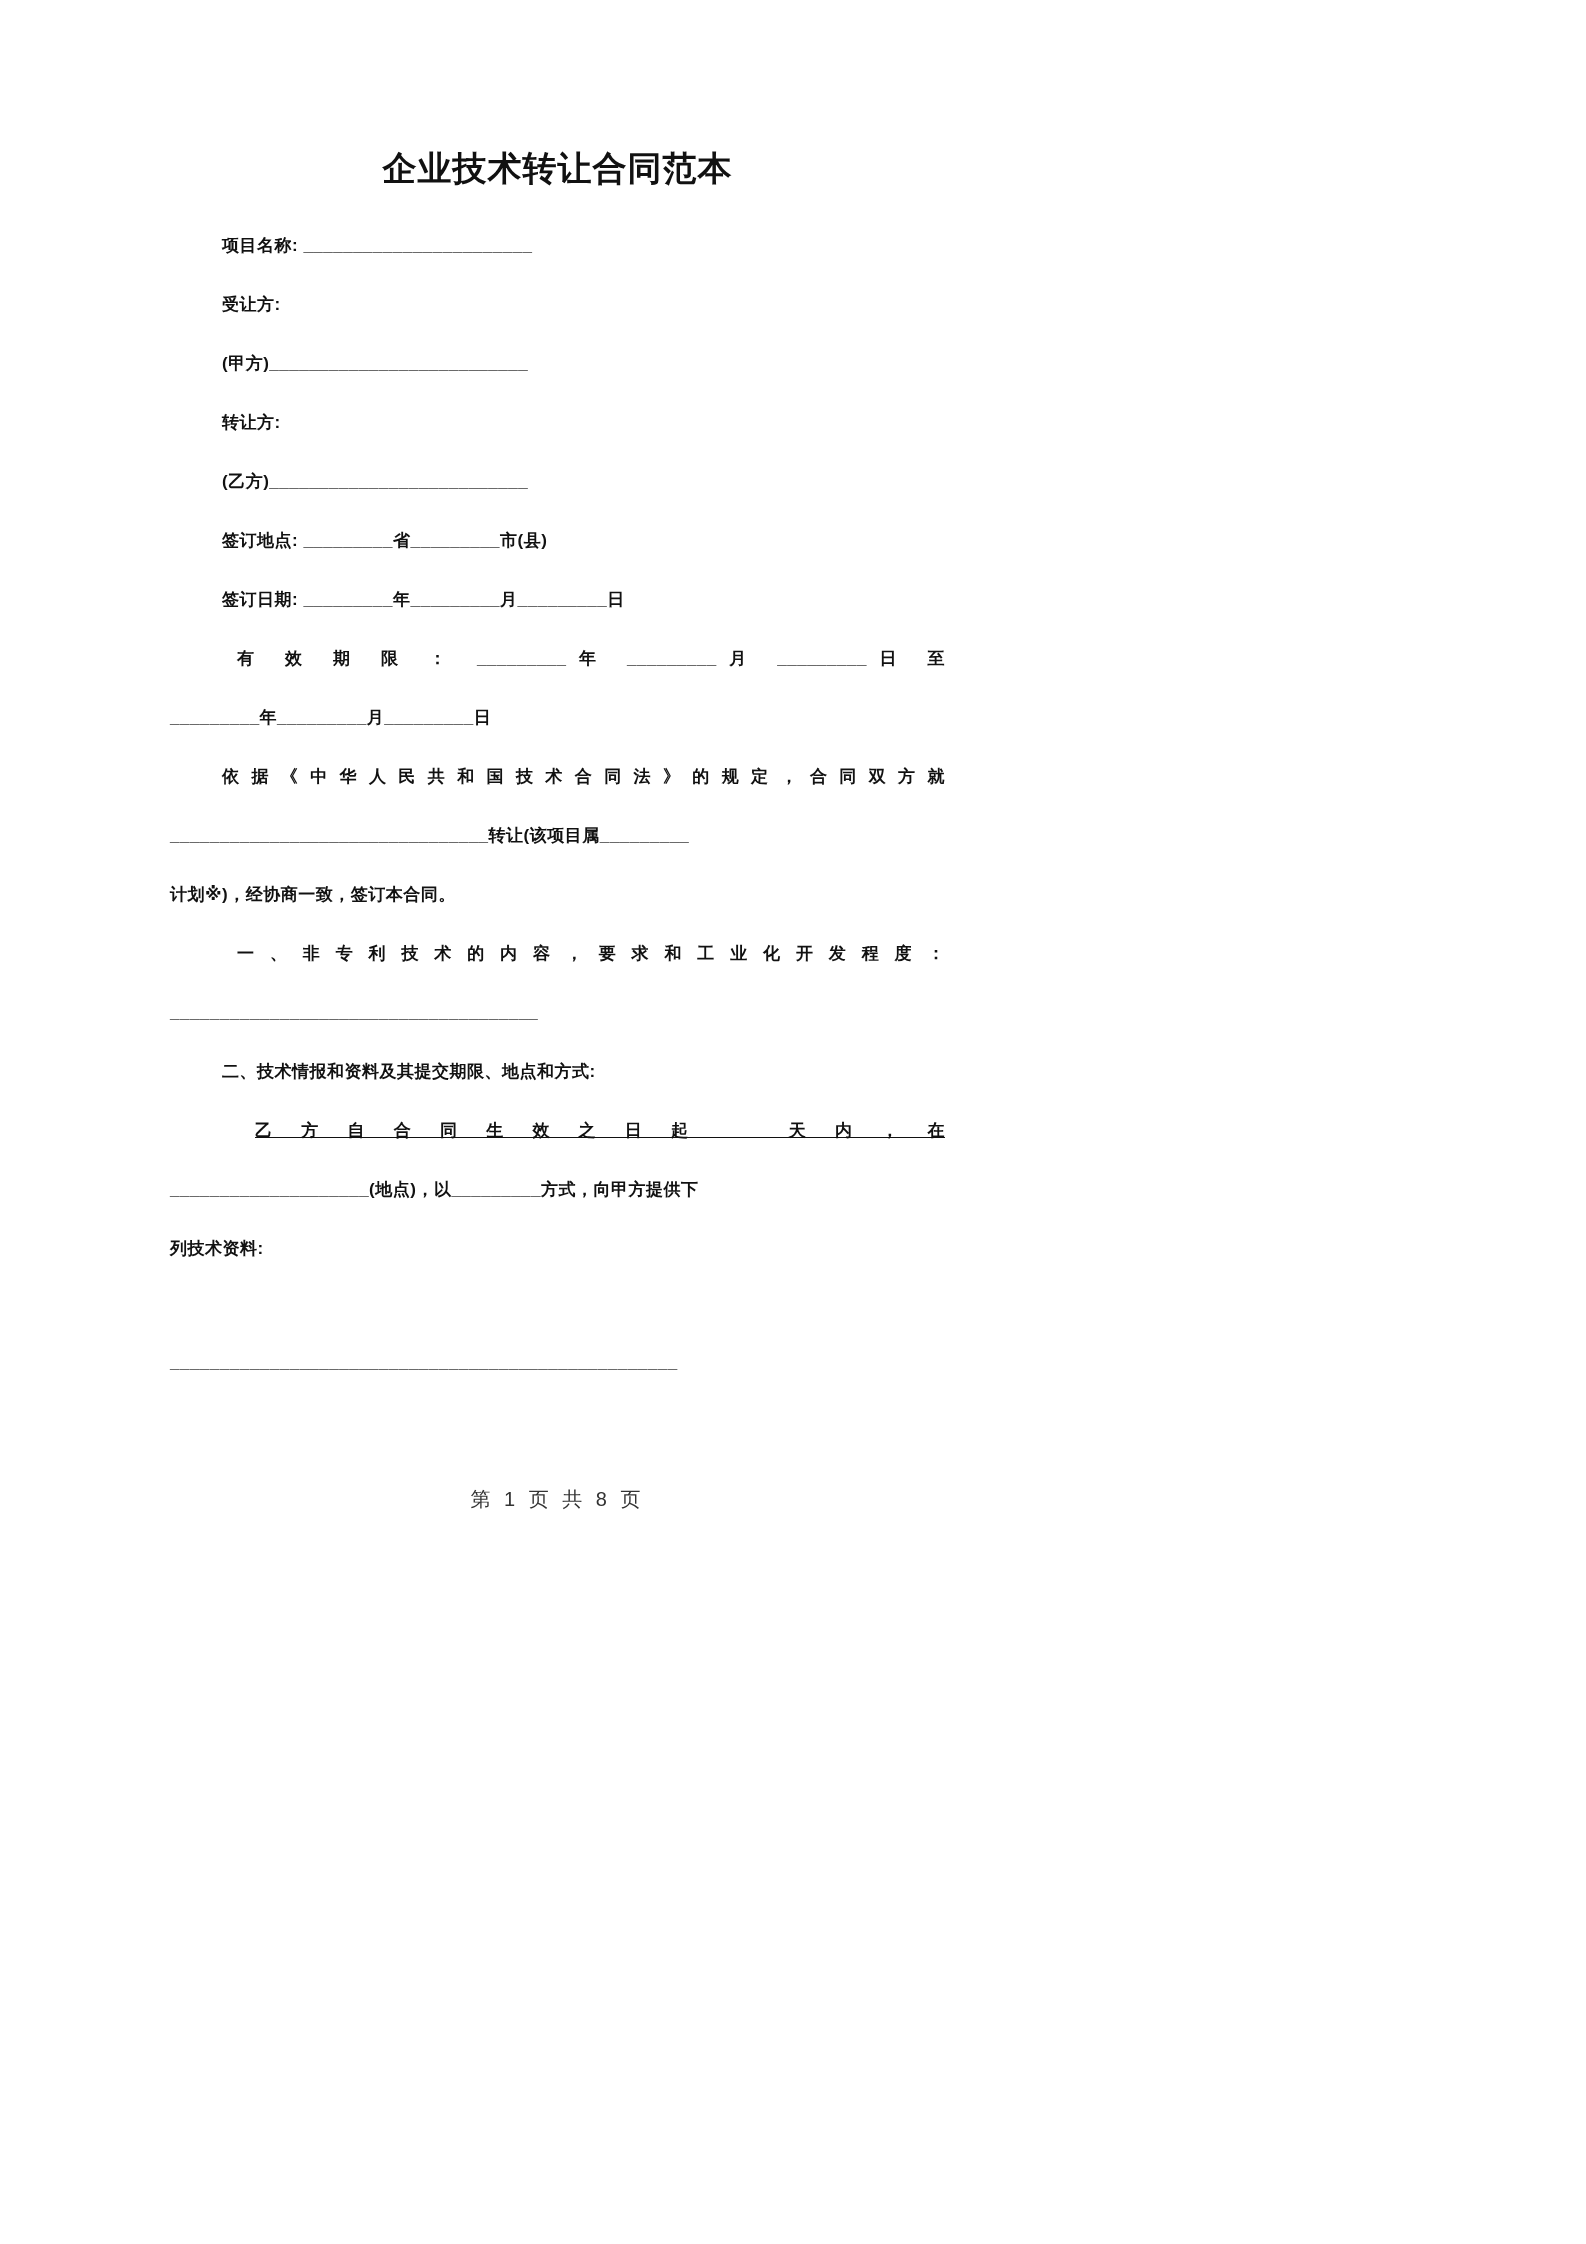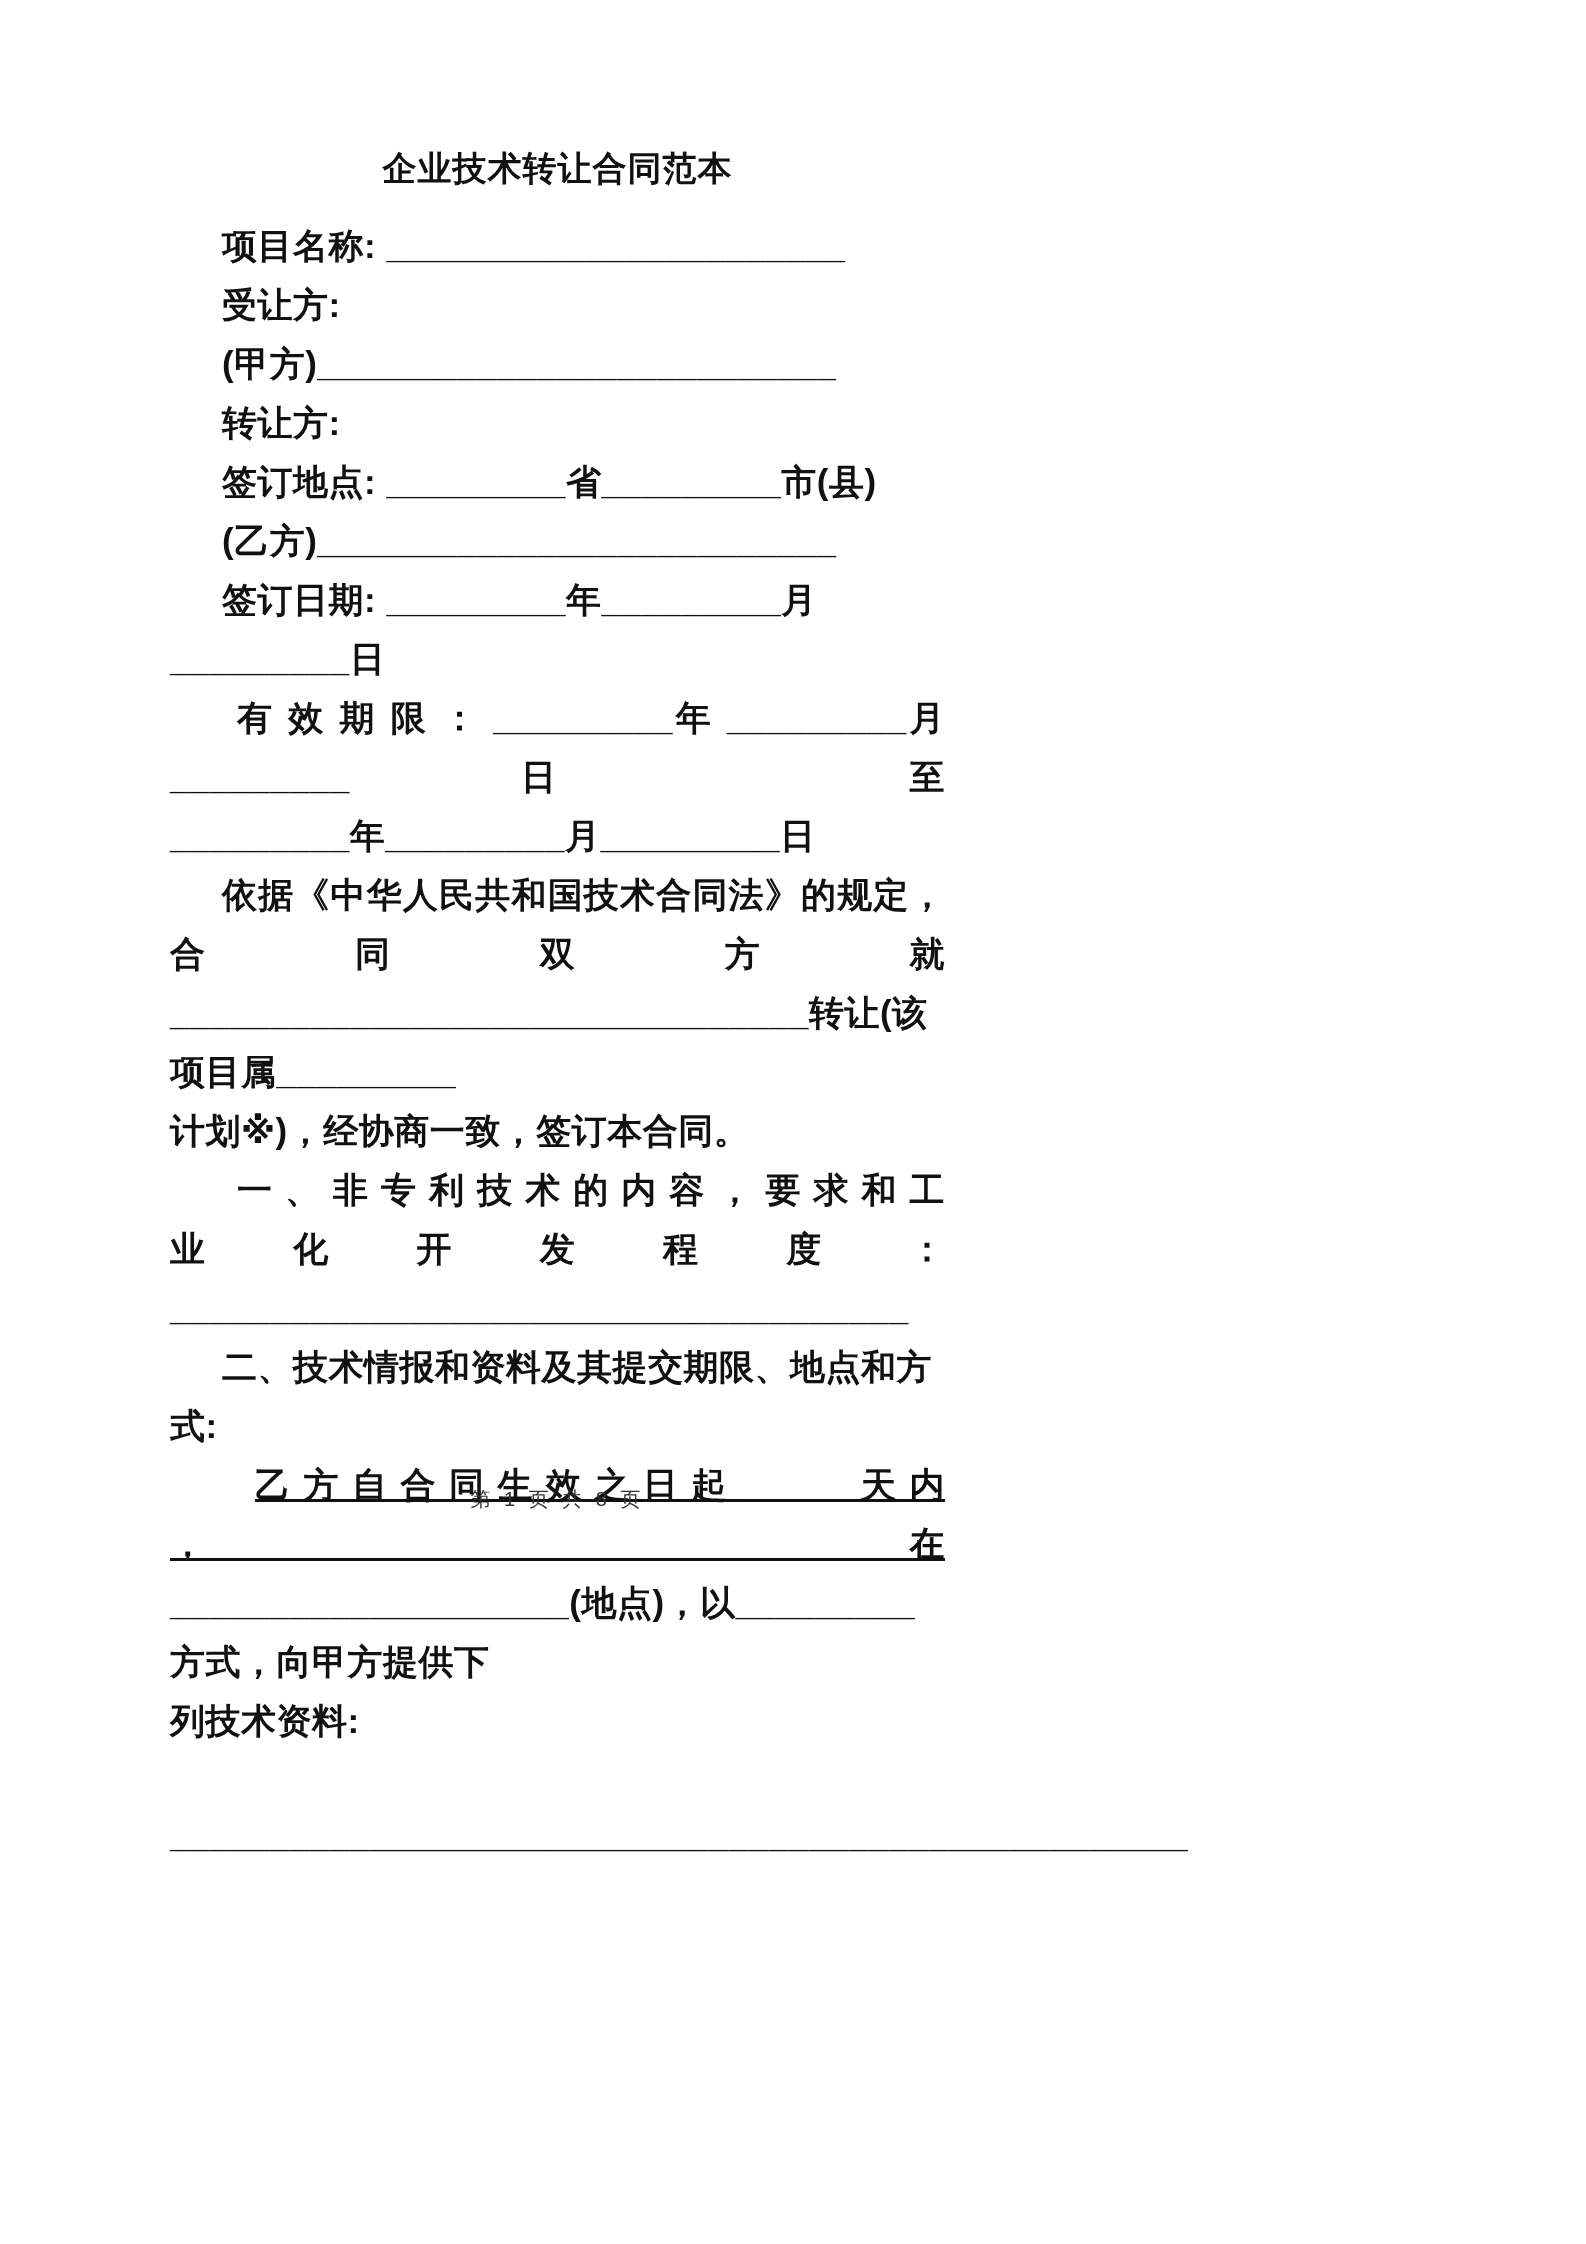--- a/index.html
+++ b/index.html
@@ -24,21 +24,21 @@
     width: 775px;
   }
   .doc-title {
     font-size: 34px;
     line-height: 60px;
     text-align: center;
     margin: 0 0 18px 0;
     letter-spacing: 1px;
   }
   .line {
-    font-size: 35px;
+    font-size: 17px;
     line-height: 59px;
     min-height: 59px;
     letter-spacing: 0.5px;
   }
   .indent    { text-indent: 52px; }
   .indent-lg { text-indent: 67px; }
   .indent-xl { text-indent: 85px; text-decoration: underline; }
   .spread {
     text-align: justify;
     text-align-last: justify;
@@ -63,22 +63,22 @@
 
 <div class="page">
   <div class="content">
 
     <h1 class="doc-title">企业技术转让合同范本</h1>
 
     <div class="line indent">项目名称: _______________________</div>
     <div class="line indent">受让方:</div>
     <div class="line indent">(甲方)__________________________</div>
     <div class="line indent">转让方:</div>
+    <div class="line indent">(乙方)__________________________</div>
     <div class="line indent">签订地点: _________省_________市(县)</div>
-    <div class="line indent">(乙方)__________________________</div>
     <div class="line indent">签订日期: _________年_________月_________日</div>
     <div class="line indent-lg spread">有 效 期 限 ： _________年 _________月 _________日 至</div>
     <div class="line">_________年_________月_________日</div>
     <div class="line indent spread">依据《中华人民共和国技术合同法》的规定，合同双方就</div>
     <div class="line">________________________________转让(该项目属_________</div>
     <div class="line">计划※)，经协商一致，签订本合同。</div>
     <div class="line indent-lg spread">一 、 非 专 利 技 术 的 内 容 ， 要 求 和 工 业 化 开 发 程 度 ：</div>
     <div class="line">_____________________________________</div>
     <div class="line indent">二、技术情报和资料及其提交期限、地点和方式:</div>
     <div class="line indent-xl spread">乙 方 自 合 同 生 效 之 日 起 ______天 内 ， 在</div>

